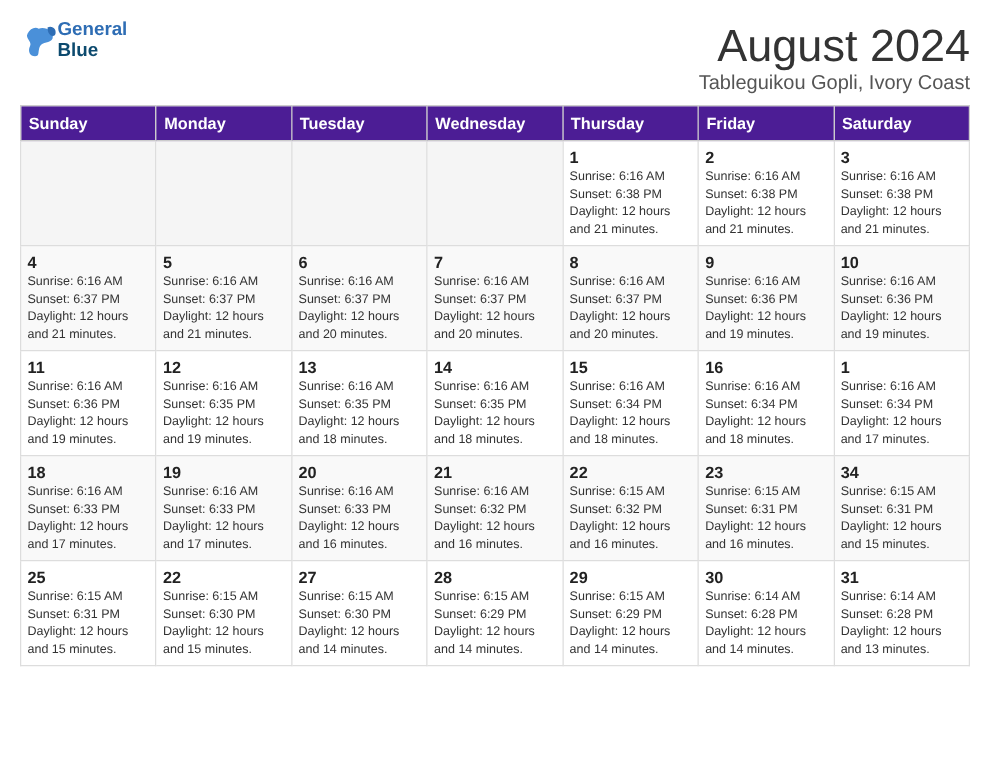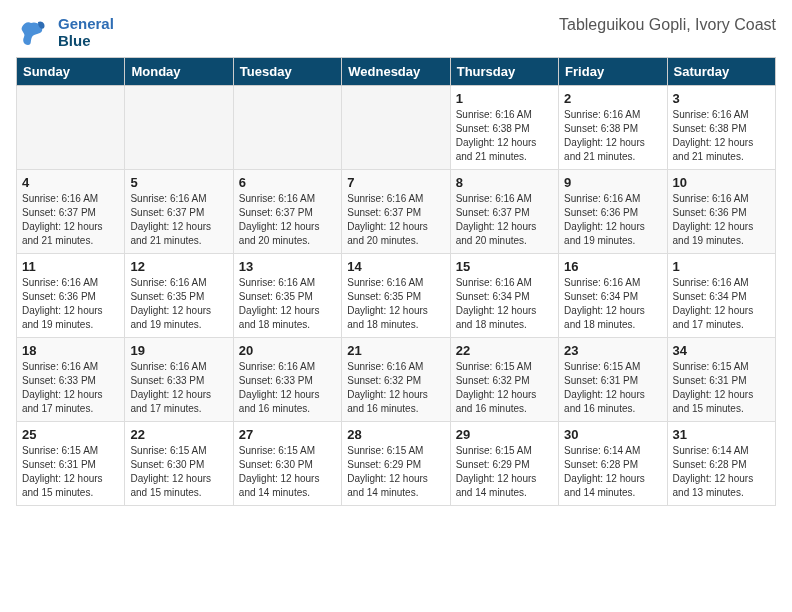--- a/index.html
+++ b/index.html
@@ -12,21 +12,21 @@
     }
     .header {
       display: flex;
       justify-content: space-between;
       align-items: flex-start;
       margin-bottom: 8px;
     }
     .logo {
       display: flex;
       align-items: center;
-      gap: 12px;
+      gap: 0;
     }
     .logo-bird {
       width: 30px;
       height: 28px;
     }
     .title-block {
       text-align: right;
     }
     .title-block h1 {
       font-size: 36px;
@@ -37,21 +37,21 @@
       font-size: 16px;
       font-weight: normal;
       color: #555;
     }
     table {
       width: 100%;
       border-collapse: collapse;
       table-layout: fixed;
     }
     thead tr th {
-      background-color: #0c4a6e;
+      background-color: #4c1d95;
       color: #fff;
       text-align: left;
       padding: 6px 6px;
       font-size: 13px;
       font-weight: bold;
       border: 1px solid #ccc;
     }
     tbody tr td {
       vertical-align: top;
       padding: 5px 5px;
@@ -89,20 +89,21 @@
       <path d="M22 3 C26 1, 30 5, 28 9 C26 11, 22 9, 22 3Z" fill="#2e6db4"></path>
     </svg>
     <div>
       <div style="font-size:15px;font-weight:bold;color:#333;line-height:1.1;">
         <span style="color:#2e6db4;">General</span>
       </div>
       <div style="font-size:15px;font-weight:bold;color:#0c4a6e;line-height:1.1;">Blue</div>
     </div>
   </div>
   <div class="title-block">
+    <h1>August 2024</h1>
     <h2>Tableguikou Gopli, Ivory Coast</h2>
   </div>
 </div>
 
 <table>
   <thead>
     <tr>
     <th>Sunday</th>
         <th>Monday</th>
         <th>Tuesday</th>

